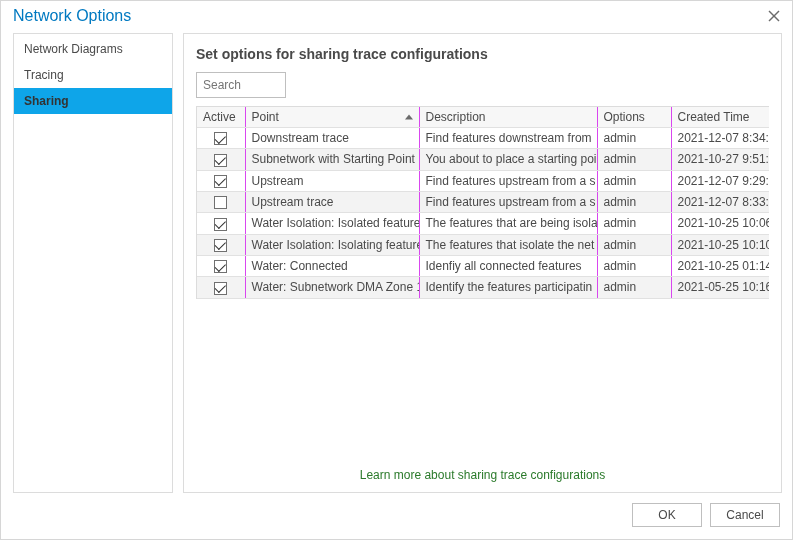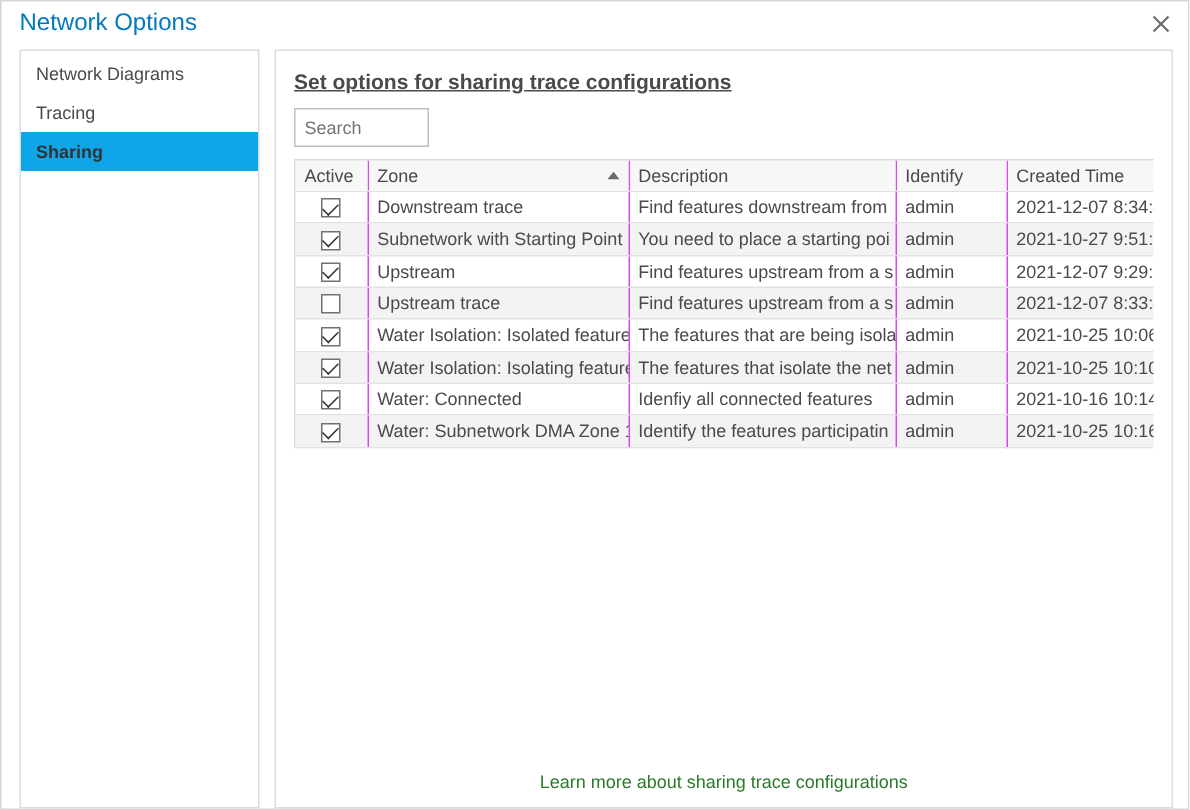--- a/index.html
+++ b/index.html
@@ -69,21 +69,20 @@
     padding: 10px 12px;
     display: flex;
     flex-direction: column;
     min-width: 0;
   }
   .main-heading {
     font-size: 14px;
     font-weight: 600;
     color: #4a4a4a;
     margin: 2px 0 10px 0;
-    text-decoration: underline;
   }
   .search-input {
     width: 90px;
     height: 22px;
     border: 1px solid #bfbfbf;
     padding: 12px 6px;
     font-size: 12px;
     color: #6b6b6b;
     outline: none;
   }
@@ -214,40 +213,40 @@
             <col class="col-active">
               <col class="col-name">
               <col class="col-desc">
               <col class="col-creator">
               <col class="col-time">
           </colgroup>
           <thead>
             <tr>
               <th><span>Active</span></th>
               <th>
-                <span>Zone</span>
+                <span>Point</span>
                 <span class="sort-arrow"></span>
               </th>
               <th><span>Description</span></th>
-              <th><span>Identify</span></th>
+              <th><span>Options</span></th>
               <th><span>Created Time</span></th>
             </tr>
           </thead>
           <tbody id="rows-body">
               <tr>
                 <td class="active-cell"><span class="chk checked"></span></td>
                 <td>Downstream trace</td>
                 <td>Find features downstream from</td>
                 <td>admin</td>
                 <td>2021-12-07 8:34:4</td>
               </tr>
               <tr>
                 <td class="active-cell"><span class="chk checked"></span></td>
                 <td>Subnetwork with Starting Point</td>
-                <td>You need to place a starting poi</td>
+                <td>You about to place a starting poi</td>
                 <td>admin</td>
                 <td>2021-10-27 9:51:2</td>
               </tr>
               <tr>
                 <td class="active-cell"><span class="chk checked"></span></td>
                 <td>Upstream</td>
                 <td>Find features upstream from a s</td>
                 <td>admin</td>
                 <td>2021-12-07 9:29:2</td>
               </tr>
@@ -270,32 +269,36 @@
                 <td>Water Isolation: Isolating features</td>
                 <td>The features that isolate the net</td>
                 <td>admin</td>
                 <td>2021-10-25 10:10</td>
               </tr>
               <tr>
                 <td class="active-cell"><span class="chk checked"></span></td>
                 <td>Water: Connected</td>
                 <td>Idenfiy all connected features</td>
                 <td>admin</td>
-                <td>2021-10-16 10:14</td>
+                <td>2021-10-25 01:14</td>
               </tr>
               <tr>
                 <td class="active-cell"><span class="chk checked"></span></td>
                 <td>Water: Subnetwork DMA Zone 1</td>
                 <td>Identify the features participatin</td>
                 <td>admin</td>
-                <td>2021-10-25 10:16</td>
+                <td>2021-05-25 10:16</td>
               </tr>
             </tbody>
         </table>
       </div>
 
       <div class="learn-link">Learn more about sharing trace configurations</div>
     </div>
 
   </div>
 
+  <div class="footer">
+    <button class="btn">OK</button>
+    <button class="btn">Cancel</button>
+  </div>
 
 </div>
 
 </body></html>

